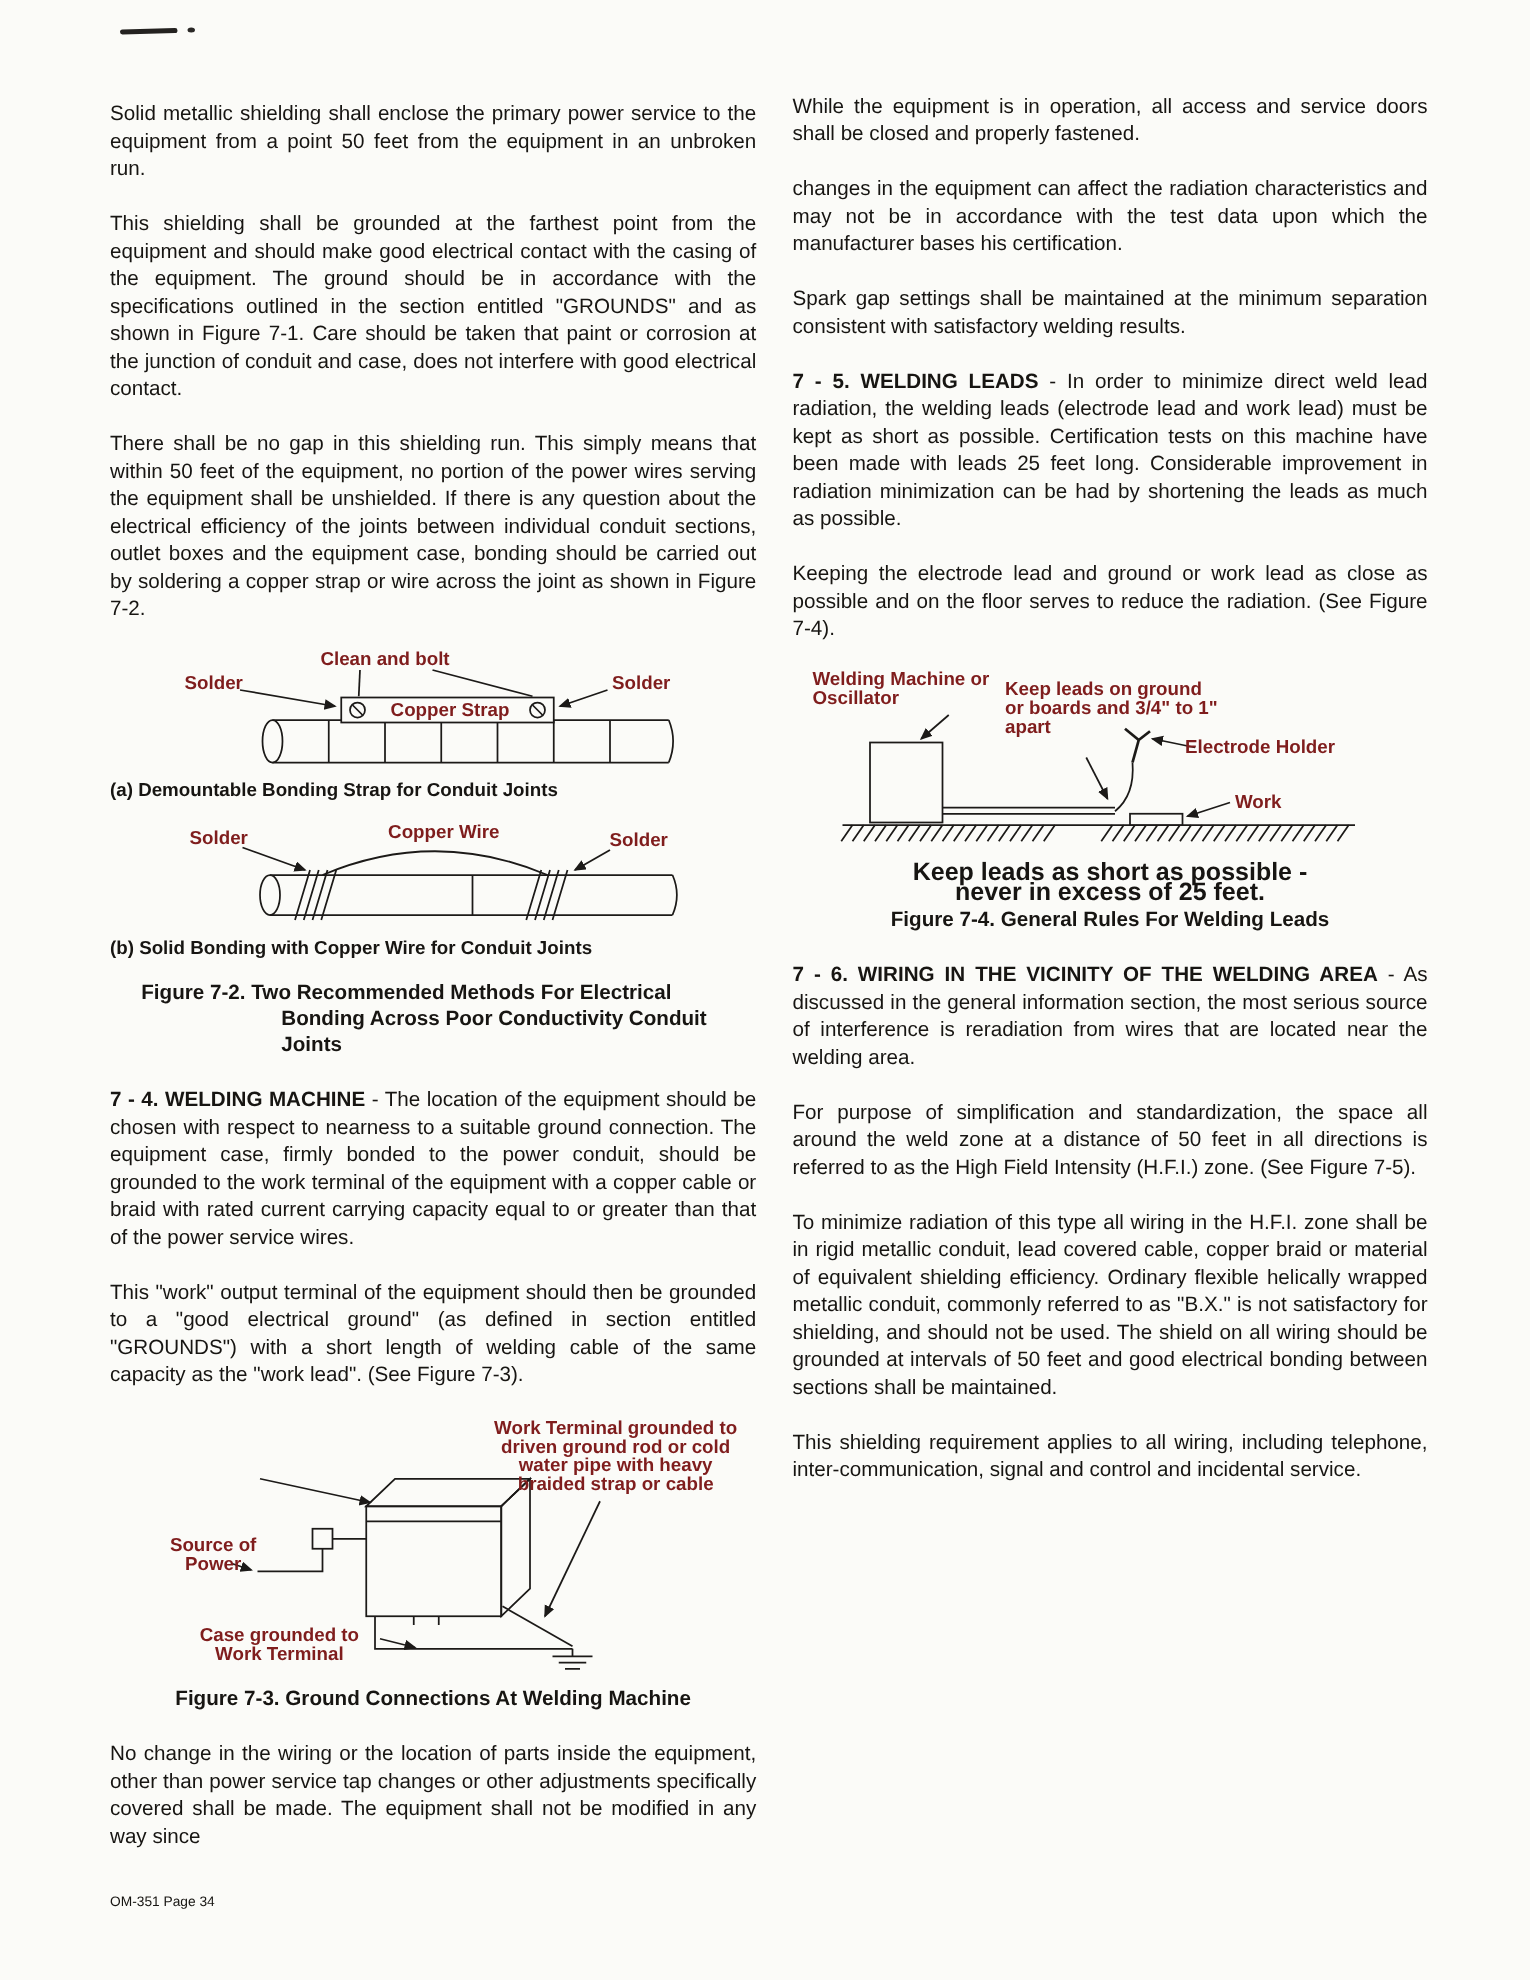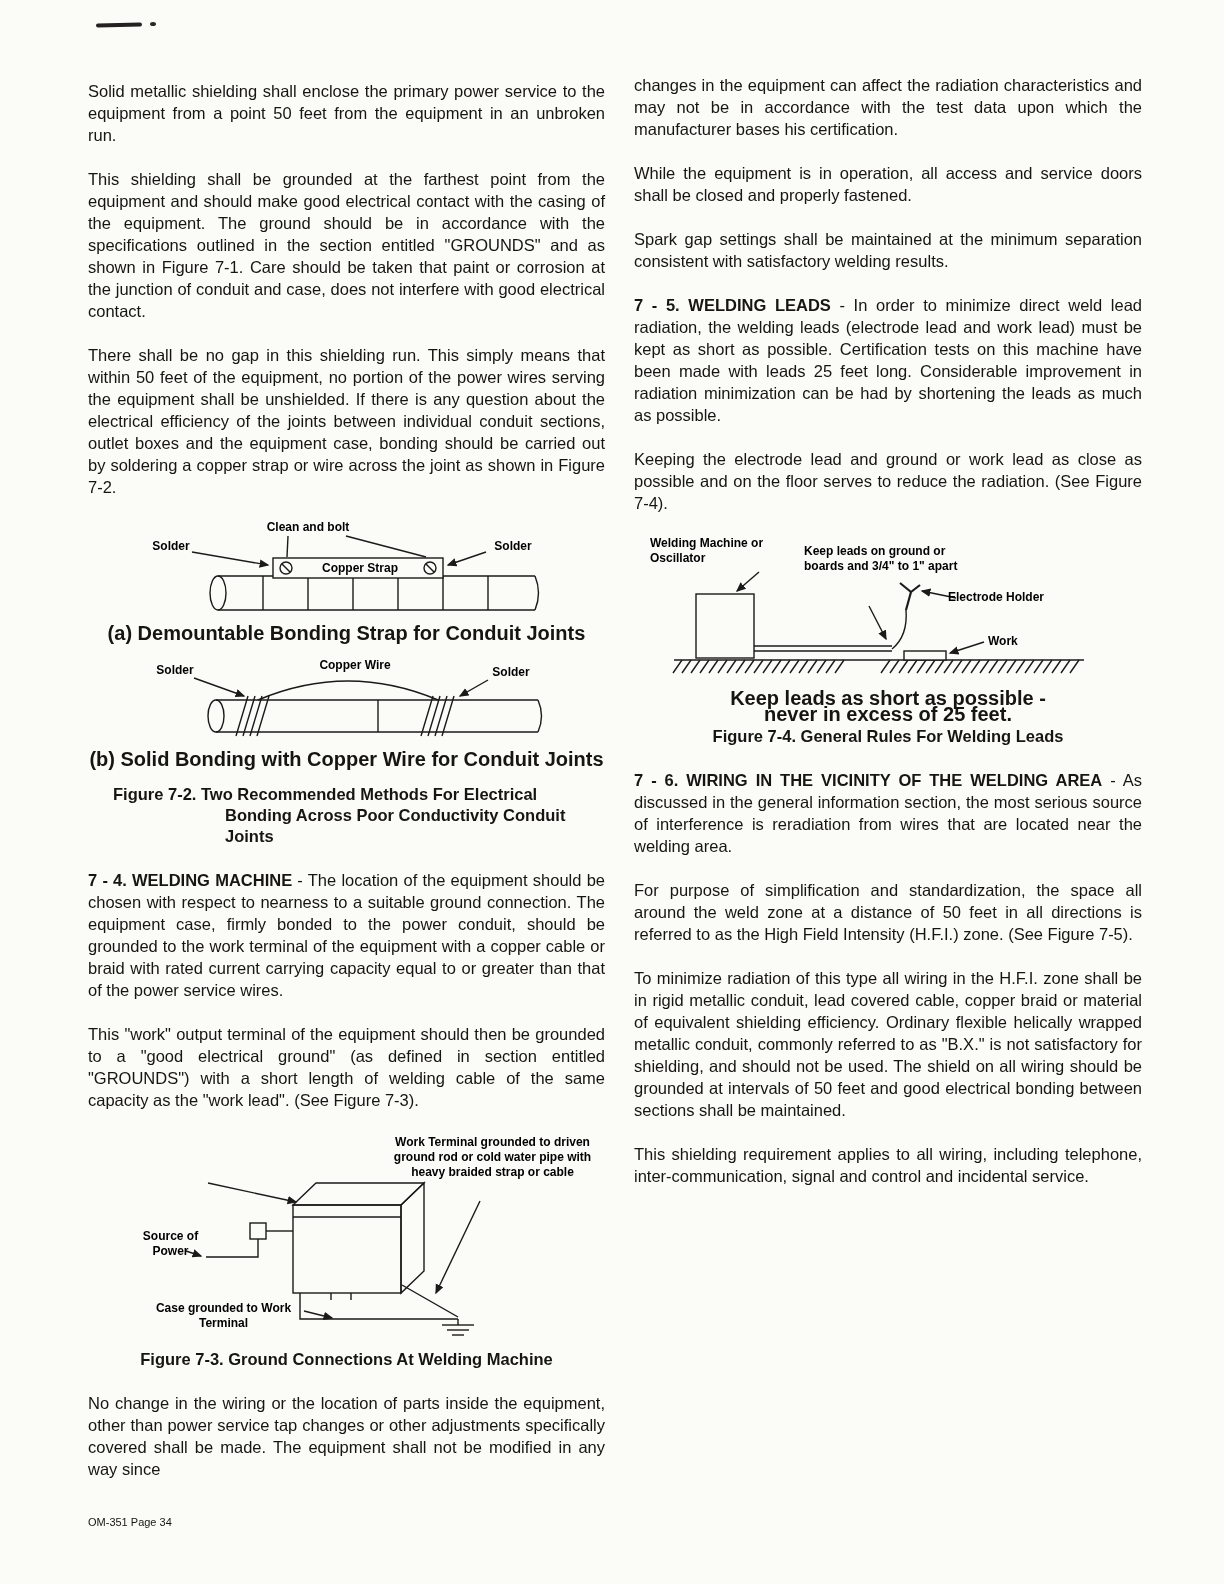--- a/index.html
+++ b/index.html
@@ -16,28 +16,28 @@
   .col-left  { left: 88px;  top: 80px; width: 517px; }
   .col-right { left: 634px; top: 74px; width: 508px; }
   p.body-text { margin: 0 0 22px 0; text-align: justify; }
   .sec-head { font-weight: bold; }
   .fig { position: relative; margin: 2px 0 16px 0; }
   .fig-art { position: relative; }
   .fig-art svg { display: block; }
   .fig-label {
     position: absolute;
     font-weight: bold;
-    font-size: 12px;
+    font-size: 15px;
     line-height: 15px;
     text-align: center;
-    color: #000000;
+    color: #7f1d1d;
   }
   .fig-label.la { text-align: left; }
   .sub-caption {
-    font-weight: bold; font-size: 20px; text-align: center;
+    font-weight: bold; font-size: 15px; 
     margin: 2px 0 14px 0;
   }
   .fig-caption {
     font-weight: bold; font-size: 16.5px; line-height: 21px;
     margin: 10px 0 22px 25px;
     padding-left: 112px; text-indent: -112px;
     width: 480px;
   }
   .fig-caption.centered {
     padding-left: 0; text-indent: 0; text-align: center;
@@ -193,22 +193,22 @@
       <div class="fig-label" style="left:58px; top:168px; width:155px">Case grounded to Work Terminal</div>
     </div>
     <div class="fig-caption centered">Figure 7-3. Ground Connections At Welding Machine</div>
   </div>
 
   <p class="body-text">No change in the wiring or the location of parts inside the equipment, other than power service tap changes or other adjustments specifically covered shall be made. The equipment shall not be modified in any way since</p>
 </div>
 
 <div class="col col-right">
 
+  <p class="body-text">While the equipment is in operation, all access and service doors shall be closed and properly fastened.</p>
   <p class="body-text">changes in the equipment can affect the radiation characteristics and may not be in accordance with the test data upon which the manufacturer bases his certification.</p>
-  <p class="body-text">While the equipment is in operation, all access and service doors shall be closed and properly fastened.</p>
   <p class="body-text">Spark gap settings shall be maintained at the minimum separation consistent with satisfactory welding results.</p>
 
   <p class="body-text"><b class="sec-head">7 - 5. WELDING LEADS</b><span> - In order to minimize direct weld lead radiation, the welding leads (electrode lead and work lead) must be kept as short as possible. Certification tests on this machine have been made with leads 25 feet long. Considerable improvement in radiation minimization can be had by shortening the leads as much as possible.</span></p>
 
   <p class="body-text">Keeping the electrode lead and ground or work lead as close as possible and on the floor serves to reduce the radiation. (See Figure 7-4).</p>
 
   <div class="fig">
     <div class="fig-art" style="height:152px">
       <svg width="508" height="152" viewBox="0 0 508 152">
         <defs>

